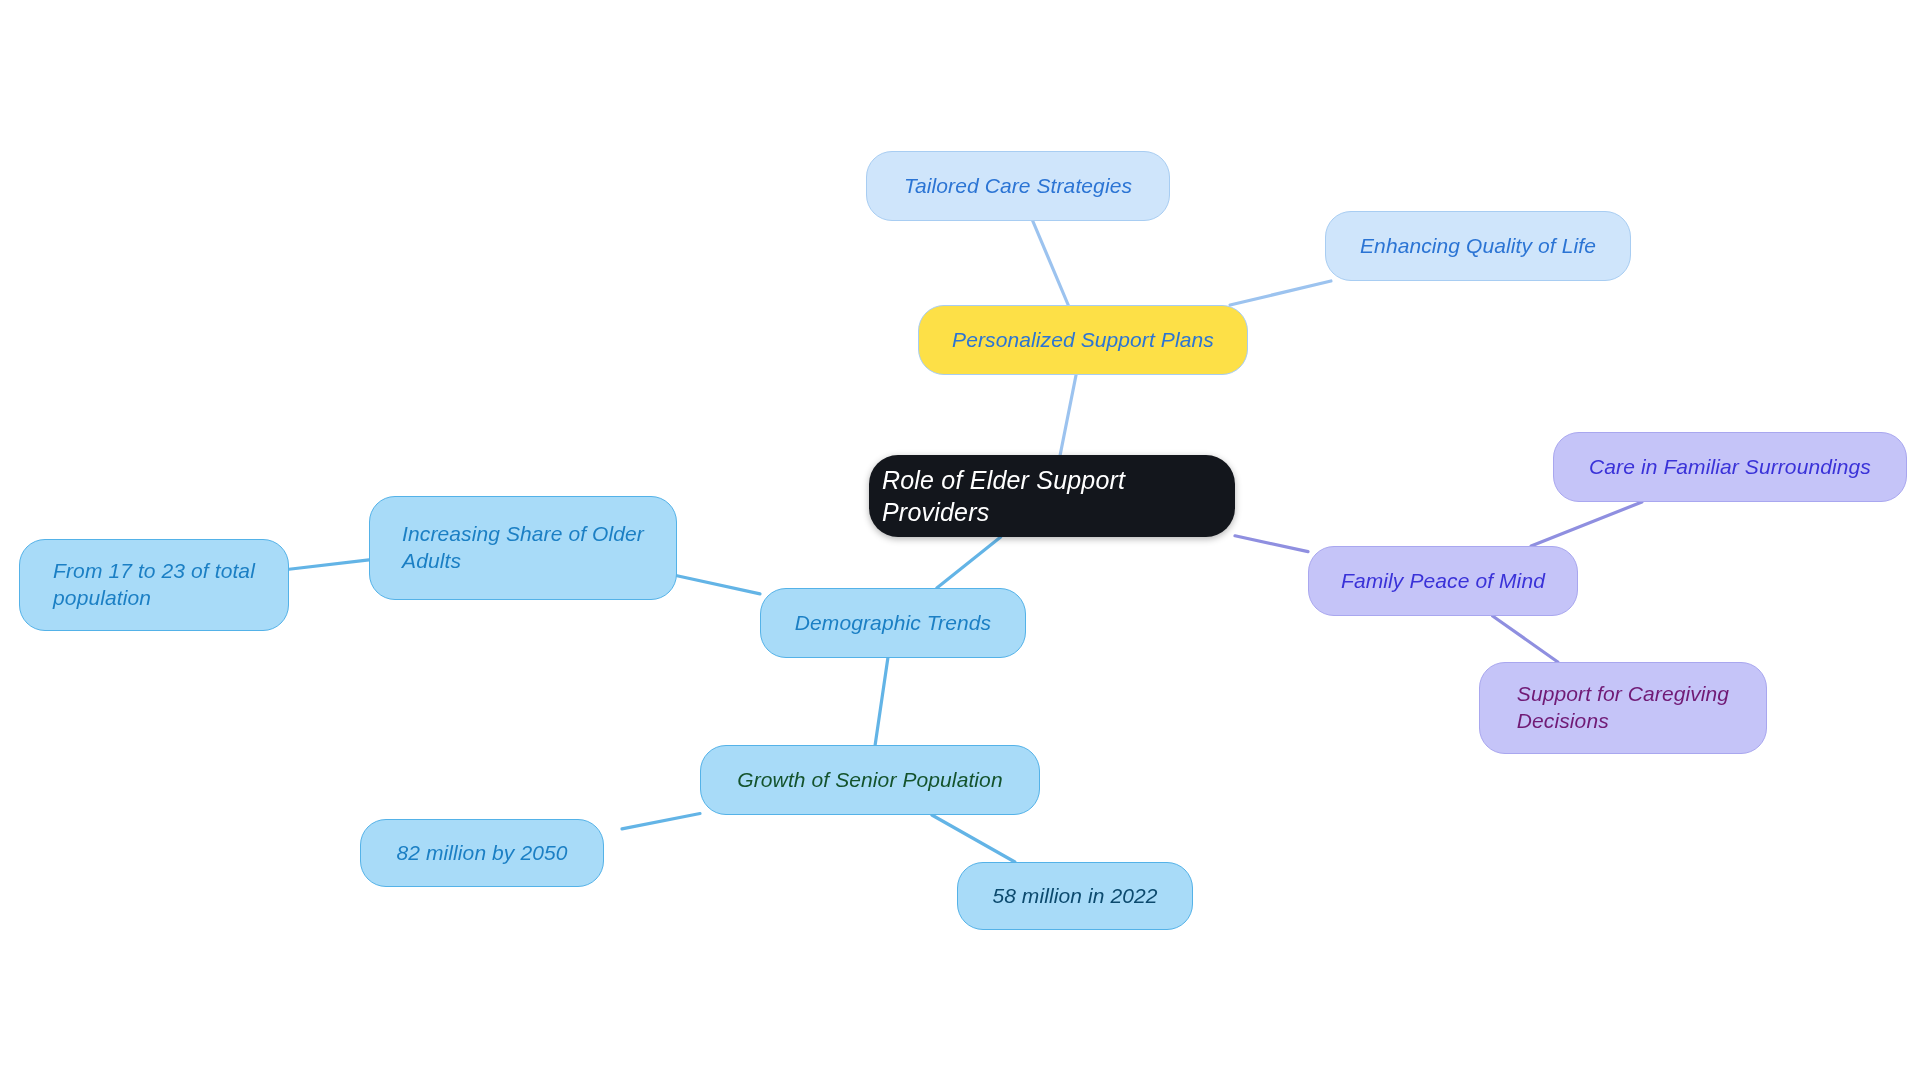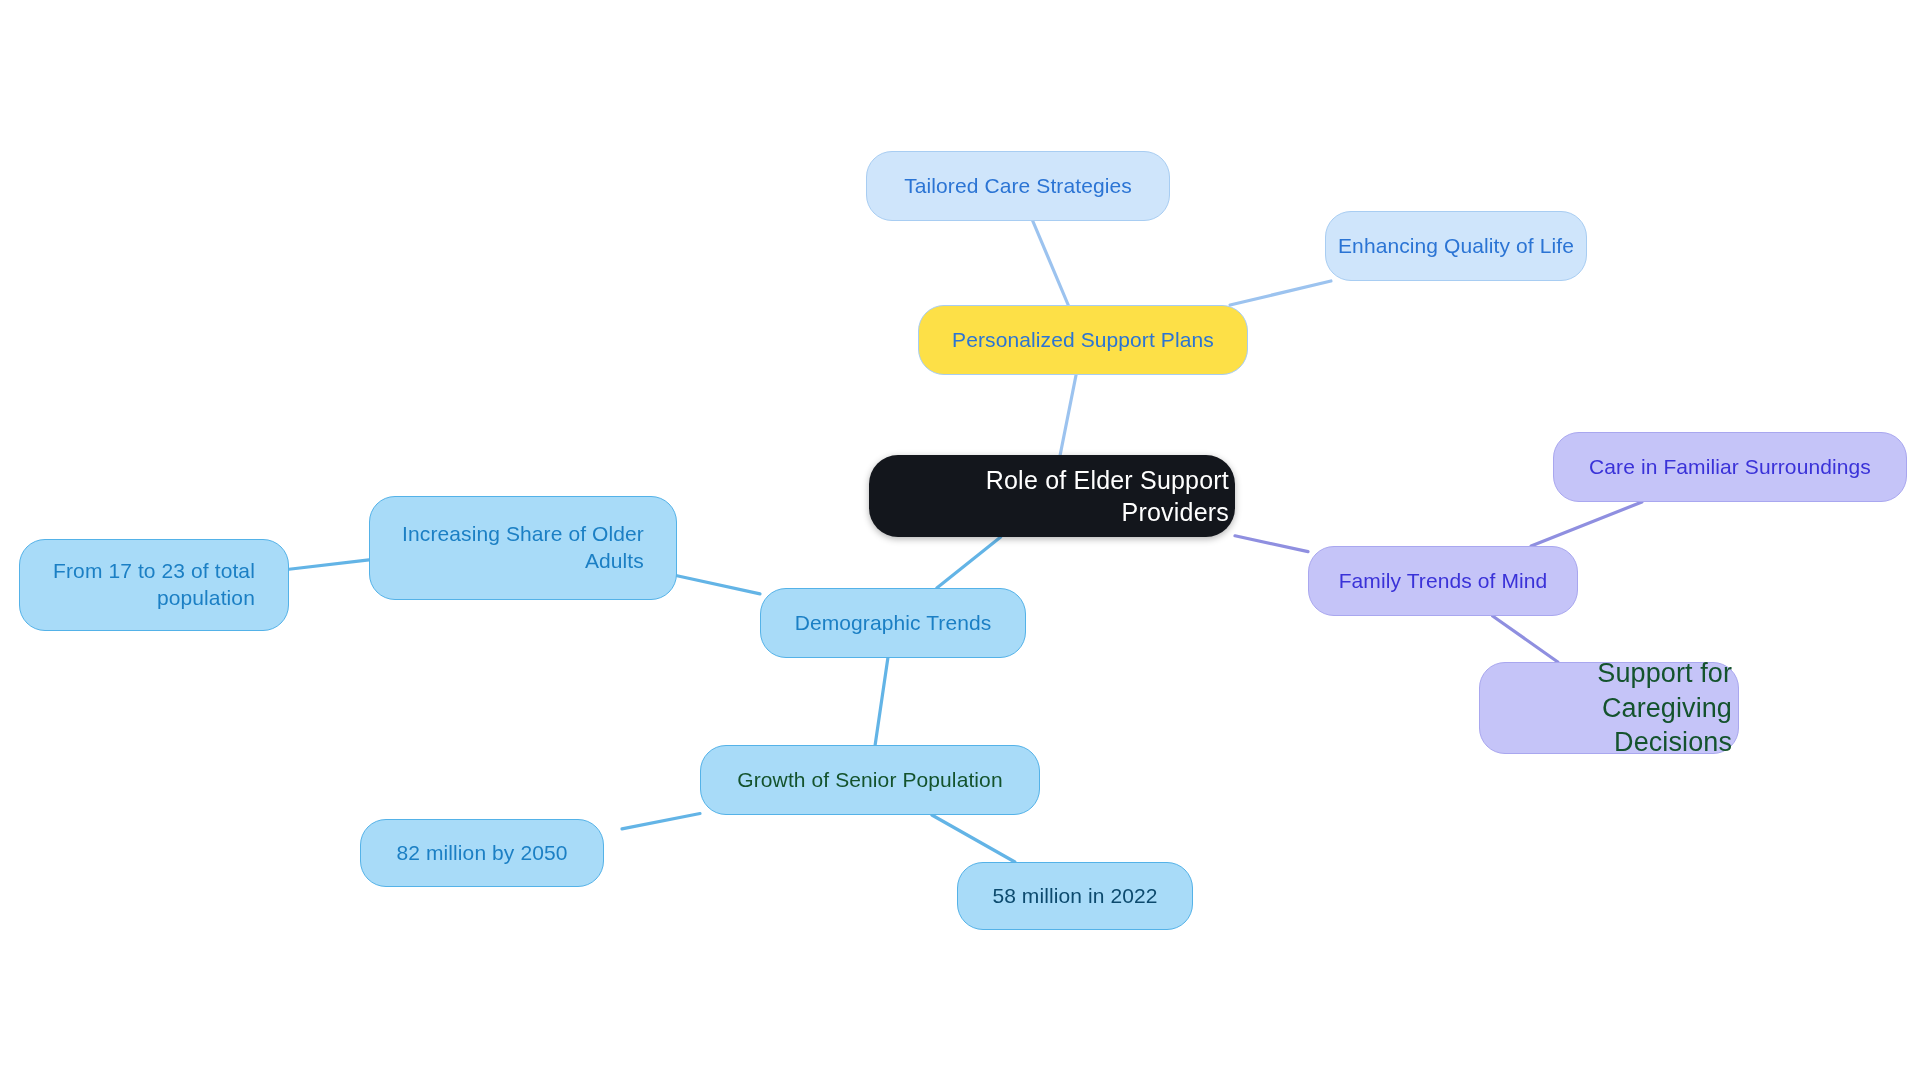--- a/index.html
+++ b/index.html
@@ -25,28 +25,29 @@
     width: 1920px;
     height: 1083px;
     pointer-events: none;
   }
   .node {
     position: absolute;
     box-sizing: border-box;
     display: flex;
     align-items: center;
     justify-content: center;
-    text-align: right;
+    text-align: left;
     border-radius: 26px;
     border-style: solid;
     border-width: 1.6px;
     line-height: 1.28;
     white-space: pre-line;
-    padding: 0 6px;
+    padding: 0 13px;
     letter-spacing: 0.1px;
+    font-style: italic;
   }
   .node.root {
     border-radius: 30px;
     border-width: 0px;
     letter-spacing: 0.2px;
   }
 </style>
 </head>
 <body>
 
@@ -62,27 +63,27 @@
       <line x1="700" y1="813.5405405405405" x2="622" y2="828.9297297297297" stroke="#63b4e6" stroke-width="3.2" stroke-linecap="round"></line>
       <line x1="931.8534482758621" y1="815" x2="1014.9137931034483" y2="862" stroke="#63b4e6" stroke-width="3.2" stroke-linecap="round"></line>
       <line x1="1235" y1="535.7826086956521" x2="1308" y2="551.6521739130435" stroke="#8f8fe0" stroke-width="3.2" stroke-linecap="round"></line>
       <line x1="1531.1140350877192" y1="546" x2="1641.8859649122808" y2="502" stroke="#8f8fe0" stroke-width="3.2" stroke-linecap="round"></line>
       <line x1="1492.6062992125985" y1="616" x2="1557.8031496062993" y2="662" stroke="#8f8fe0" stroke-width="3.2" stroke-linecap="round"></line>
     </svg>
   <div id="node-layer">
       <div class="node root" style="left: 869px; top: 455px; width: 366px; height: 82px; background: rgb(19, 22, 28); border-color: rgb(19, 22, 28); color: rgb(255, 255, 255); font-size: 25px; box-shadow: rgba(0, 0, 0, 0.3) 0px 2px 7px; border-radius: 29px;">Role of Elder Support Providers</div>
       <div class="node" style="left: 918px; top: 305px; width: 330px; height: 70px; background: #fde047; border-color: rgb(168, 205, 242); color: rgb(43, 116, 212); font-size: 21px;">Personalized Support Plans</div>
       <div class="node" style="left: 866px; top: 151px; width: 304px; height: 70px; background: rgb(207, 229, 251); border-color: rgb(168, 205, 242); color: rgb(43, 116, 212); font-size: 21px;">Tailored Care Strategies</div>
-      <div class="node" style="left: 1325px; top: 211px; width: 262px; height: 70px; background: rgb(207, 229, 251); border-color: rgb(168, 205, 242); color: rgb(43, 116, 212); font-size: 21px;">Enhancing Quality of Life</div>
+      <div class="node" style="left: 1325px; top: 211px; width: 306px; height: 70px; background: rgb(207, 229, 251); border-color: rgb(168, 205, 242); color: rgb(43, 116, 212); font-size: 21px;">Enhancing Quality of Life</div>
       <div class="node" style="left: 760px; top: 588px; width: 266px; height: 70px; background: rgb(168, 219, 248); border-color: rgb(84, 178, 232); color: rgb(27, 127, 196); font-size: 21px;">Demographic Trends</div>
       <div class="node" style="left: 369px; top: 496px; width: 308px; height: 104px; background: rgb(168, 219, 248); border-color: rgb(84, 178, 232); color: rgb(27, 127, 196); font-size: 21px;">Increasing Share of Older
 Adults</div>
       <div class="node" style="left: 19px; top: 539px; width: 270px; height: 92px; background: rgb(168, 219, 248); border-color: rgb(84, 178, 232); color: rgb(27, 127, 196); font-size: 21px;">From 17 to 23 of total
 population</div>
       <div class="node" style="left: 700px; top: 745px; width: 340px; height: 70px; background: rgb(168, 219, 248); border-color: rgb(84, 178, 232); color: #14532d; font-size: 21px;">Growth of Senior Population</div>
       <div class="node" style="left: 360px; top: 819px; width: 244px; height: 68px; background: rgb(168, 219, 248); border-color: rgb(84, 178, 232); color: rgb(27, 127, 196); font-size: 21px;">82 million by 2050</div>
       <div class="node" style="left: 957px; top: 862px; width: 236px; height: 68px; background: rgb(168, 219, 248); border-color: rgb(84, 178, 232); color: #0c4a6e; font-size: 21px;">58 million in 2022</div>
-      <div class="node" style="left: 1308px; top: 546px; width: 270px; height: 70px; background: rgb(197, 196, 248); border-color: rgb(169, 167, 239); color: rgb(58, 50, 216); font-size: 21px;">Family Trends of Mind</div>
+      <div class="node" style="left: 1308px; top: 546px; width: 270px; height: 70px; background: rgb(197, 196, 248); border-color: rgb(169, 167, 239); color: rgb(58, 50, 216); font-size: 21px;">Family Peace of Mind</div>
       <div class="node" style="left: 1553px; top: 432px; width: 354px; height: 70px; background: rgb(197, 196, 248); border-color: rgb(169, 167, 239); color: rgb(58, 50, 216); font-size: 21px;">Care in Familiar Surroundings</div>
-      <div class="node" style="left: 1479px; top: 662px; width: 260px; height: 92px; background: rgb(197, 196, 248); border-color: rgb(169, 167, 239); color: #14532d; font-size: 27px;">Support for Caregiving
+      <div class="node" style="left: 1479px; top: 662px; width: 288px; height: 92px; background: rgb(197, 196, 248); border-color: rgb(169, 167, 239); color: #701a75; font-size: 21px;">Support for Caregiving
 Decisions</div>
     </div>
 </div>
 
 </body></html>

